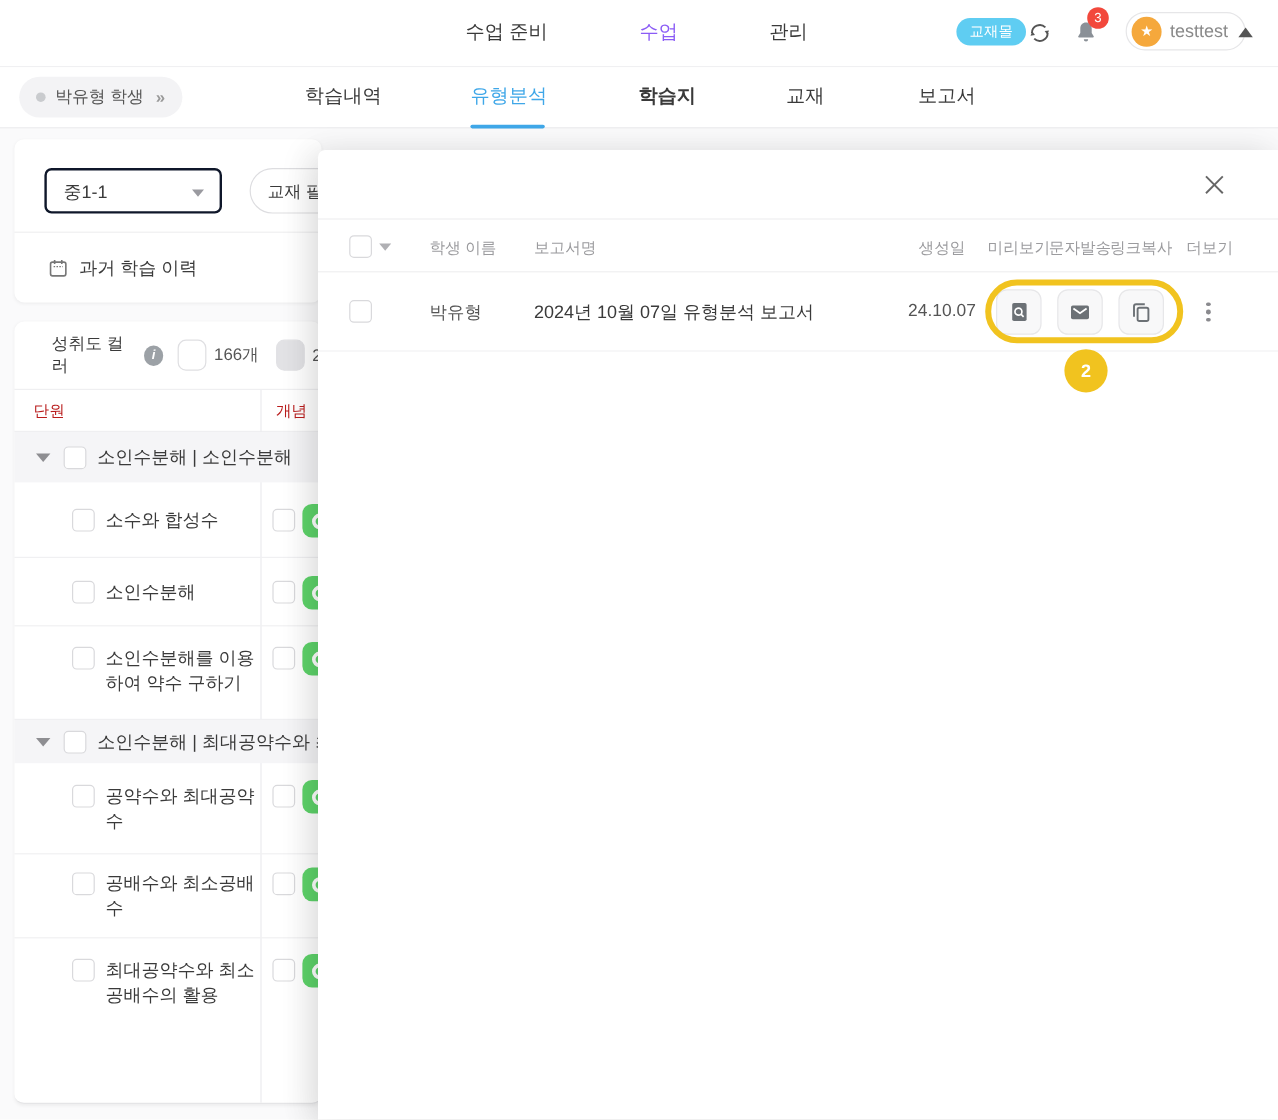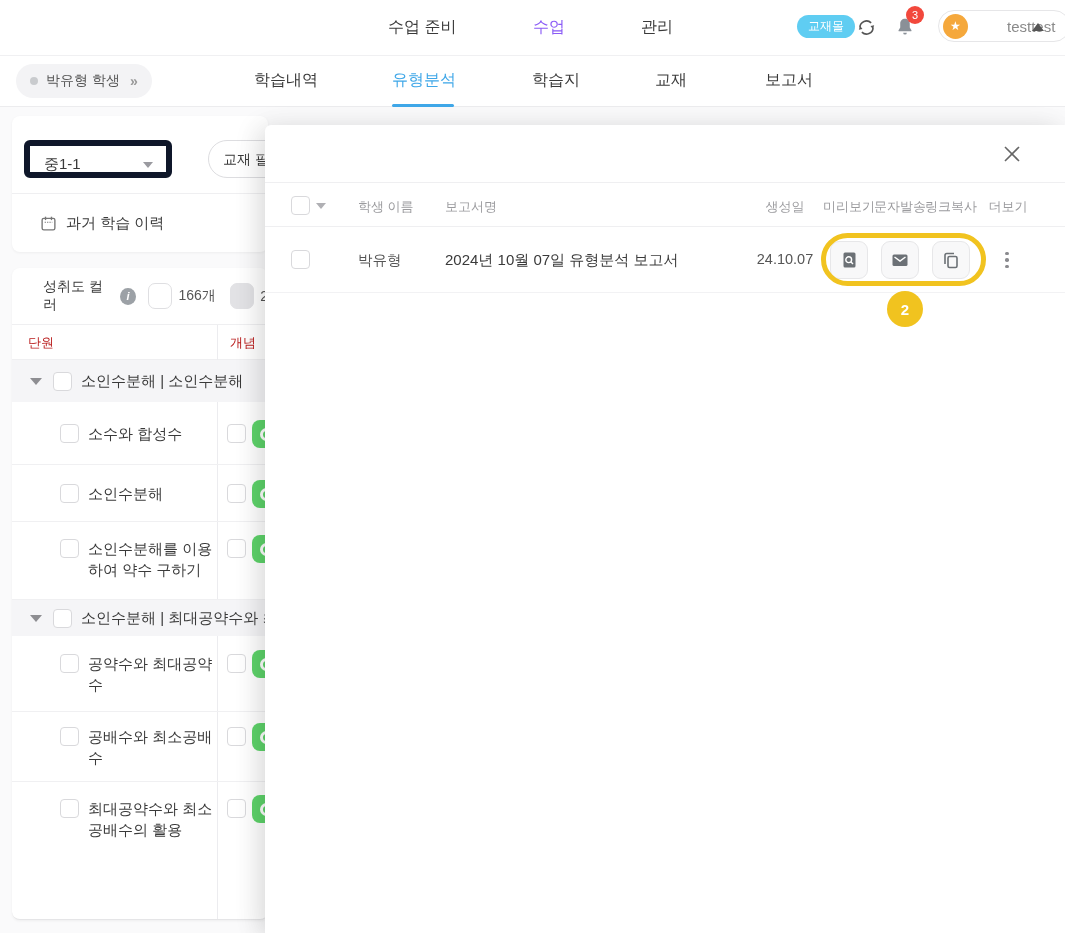--- a/index.html
+++ b/index.html
@@ -11,36 +11,36 @@
 
   
   .topnav { position:absolute; left:0; top:0; width:1065px; height:56px; background:#fff; border-bottom:1px solid #F0F0F2; z-index:5; }
   .topnav-item { position:absolute; top:17px; font-size:16px; font-weight:500; color:#3A3A3A; cursor:pointer; white-space:nowrap; }
   .topnav-item.active { color:#8b5cf6; }
   .store-badge { position:absolute; left:797px; top:15px; height:23px; line-height:23px; padding:0 11px; border-radius:12px; background:#5FCDF2; color:#fff; font-size:12px; }
   .iconbtn { position:absolute; width:24px; height:24px; display:flex; align-items:center; justify-content:center; cursor:pointer; }
   .noti-badge { position:absolute; left:906px; top:6px; min-width:18px; height:18px; border-radius:9px; background:#F2483C; color:#fff; font-size:11px; line-height:18px; text-align:center; z-index:2; }
   .user-pill { position:absolute; left:938px; top:10px; height:32px; border:1px solid #E6E6E8; border-radius:16px; background:#fff; display:flex; align-items:center; padding:0 14px 0 4px; cursor:pointer; }
   .avatar { width:25px; height:25px; border-radius:50%; background:#F5A83C; color:#fff; font-size:12px; display:flex; align-items:center; justify-content:center; margin-right:7px; }
-  .user-name { font-size:15px; color:#8A8A8A;margin-left:32px; }
+  .user-name { font-size:15px; color:#8A8A8A; }
   .caret-up { position:absolute; left:1032px; top:23px; width:0; height:0; border-left:6px solid transparent; border-right:6px solid transparent; border-bottom:8px solid #555; cursor:pointer; }
 
   
   .subnav { position:absolute; left:0; top:56px; width:1065px; height:51px; background:#fff; border-bottom:1px solid #ECECEE; z-index:5; }
   .student-chip { position:absolute; left:16px; top:8px; height:34px; border-radius:17px; background:#F3F3F5; display:flex; align-items:center; padding:0 14px; cursor:pointer; }
   .chip-dot { width:8px; height:8px; border-radius:50%; background:#C9CBCE; margin-right:8px; }
   .chip-label { font-size:14px; color:#555; margin-right:10px; }
   .chip-chevron { font-size:14px; color:#999; font-weight:bold; }
   .subtab { position:absolute; top:14px; font-size:16px; font-weight:500; color:#3A3A3A; text-align:right; cursor:pointer; white-space:nowrap; }
   .subtab.active { color:#3FA7E8; }
   .subtab-underline { position:absolute; top:48px; height:3px; border-radius:2px; background:#3FA7E8; }
 
   
   .card { position:absolute; background:#fff; border-radius:8px; box-shadow:0 1px 3px rgba(0,0,0,0.05); z-index:1; }
-  .select-box { position:absolute; left:12px; top:24px; width:148px; height:38px; border:6px solid #0f172a; border-radius:6px; background:#fff; cursor:pointer; }
+  .select-box { position:absolute; left:25px; top:24px; width:148px; height:38px; border:2px solid #0f172a; border-radius:6px; background:#fff; cursor:pointer; }
   .select-box .val { position:absolute; left:14px; top:9px; font-size:15px; color:#3A3A3A; }
   .tri-down { width:0; height:0; border-left:5px solid transparent; border-right:5px solid transparent; border-top:6px solid #9A9AA0; }
   .select-box .tri-down { position:absolute; right:13px; top:16px; }
   .pill-btn { position:absolute; left:196px; top:24px; width:90px; height:38px; border:1px solid #DDDDE0; border-radius:19px; background:#fff; font-size:14px; color:#3A3A3A; line-height:36px; padding-left:14px; cursor:pointer; white-space:nowrap; }
   .hist-row { position:absolute; left:0; top:77px; width:100%; height:59px; border-top:1px solid #EFEFF1; display:flex; align-items:center; padding-left:28px; cursor:pointer; }
   .hist-label { font-size:15px; color:#3A3A3A; margin-left:9px; }
 
   .achv-row { position:absolute; left:0; top:0; width:100%; height:57px; display:flex; align-items:center; padding-left:31px; border-bottom:1px solid #EFEFF1; }
   .achv-label { font-size:14px; color:#3A3A3A; }
   .info-ic { width:17px; height:17px; border-radius:50%; background:#9CA1A6; color:#fff; font-size:11px; font-weight:bold; display:flex; align-items:center; justify-content:center; margin-left:8px; font-style:italic; }
@@ -121,21 +121,21 @@
 
 <div class="subnav">
   <span class="student-chip">
     <span class="chip-dot"></span>
     <span class="chip-label">박유형 학생</span>
     <span class="chip-chevron">»</span>
   </span>
   <span class="subtab" style="left:254px; width:62px;">학습내역</span>
   <span class="subtab active" style="left:392px; width:62px;">유형분석</span>
   <span class="subtab-underline" style="left:392px; width:62px;"></span>
-  <span class="subtab" style="left:532px; width:46px;">학습지</span>
+  <span class="subtab" style="left:532px; width:46px;font-weight:bold;">학습지</span>
   <span class="subtab" style="left:655px; width:31px;">교재</span>
   <span class="subtab" style="left:765px; width:46px;">보고서</span>
 </div>
 
 <div class="card" style="left:12px; top:116px; width:256px; height:136px;">
   <div class="select-box">
     <span class="val">중1-1</span>
     <span class="tri-down"></span>
   </div>
   <div class="pill-btn">교재 필터</div>

